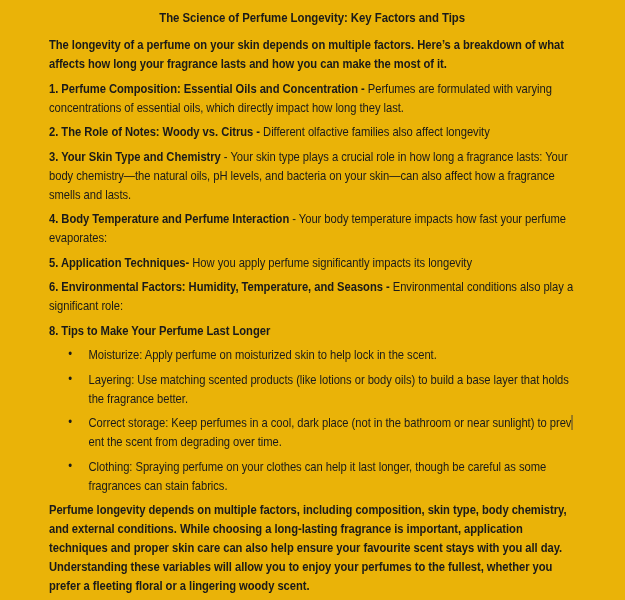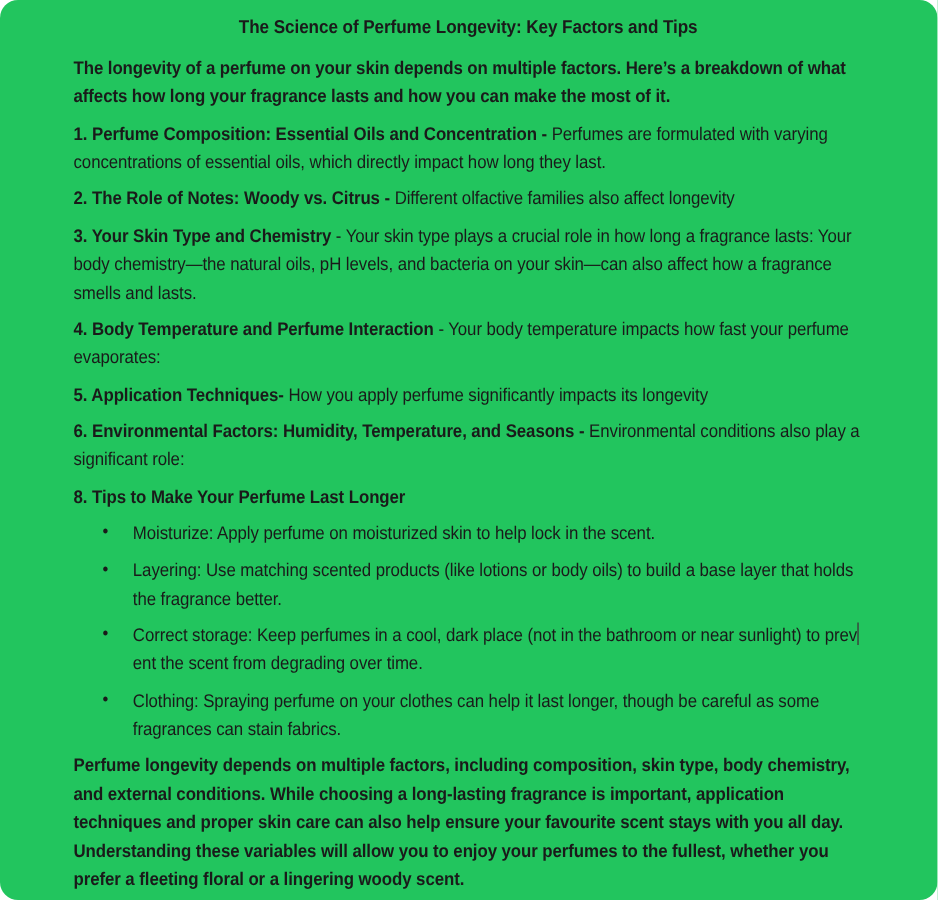--- a/index.html
+++ b/index.html
@@ -12,22 +12,21 @@
     height: 600px;
     overflow: hidden;
     font-family: "Liberation Sans", sans-serif;
     color: #1a1a1a;
   }
   .page {
     box-sizing: border-box;
     width: 625px;
     height: 600px;
     padding: 9px 0 0 49px;
-    background: #22c55e;
-    border-radius: 12px;
+    background: #eab308;
   }
   .content {
     width: 572px;
     transform: scaleX(0.92);
     transform-origin: left top;
     font-size: 12.2px;
     line-height: 19px;
     letter-spacing: -0.05px;
   }
   .doc-title {

